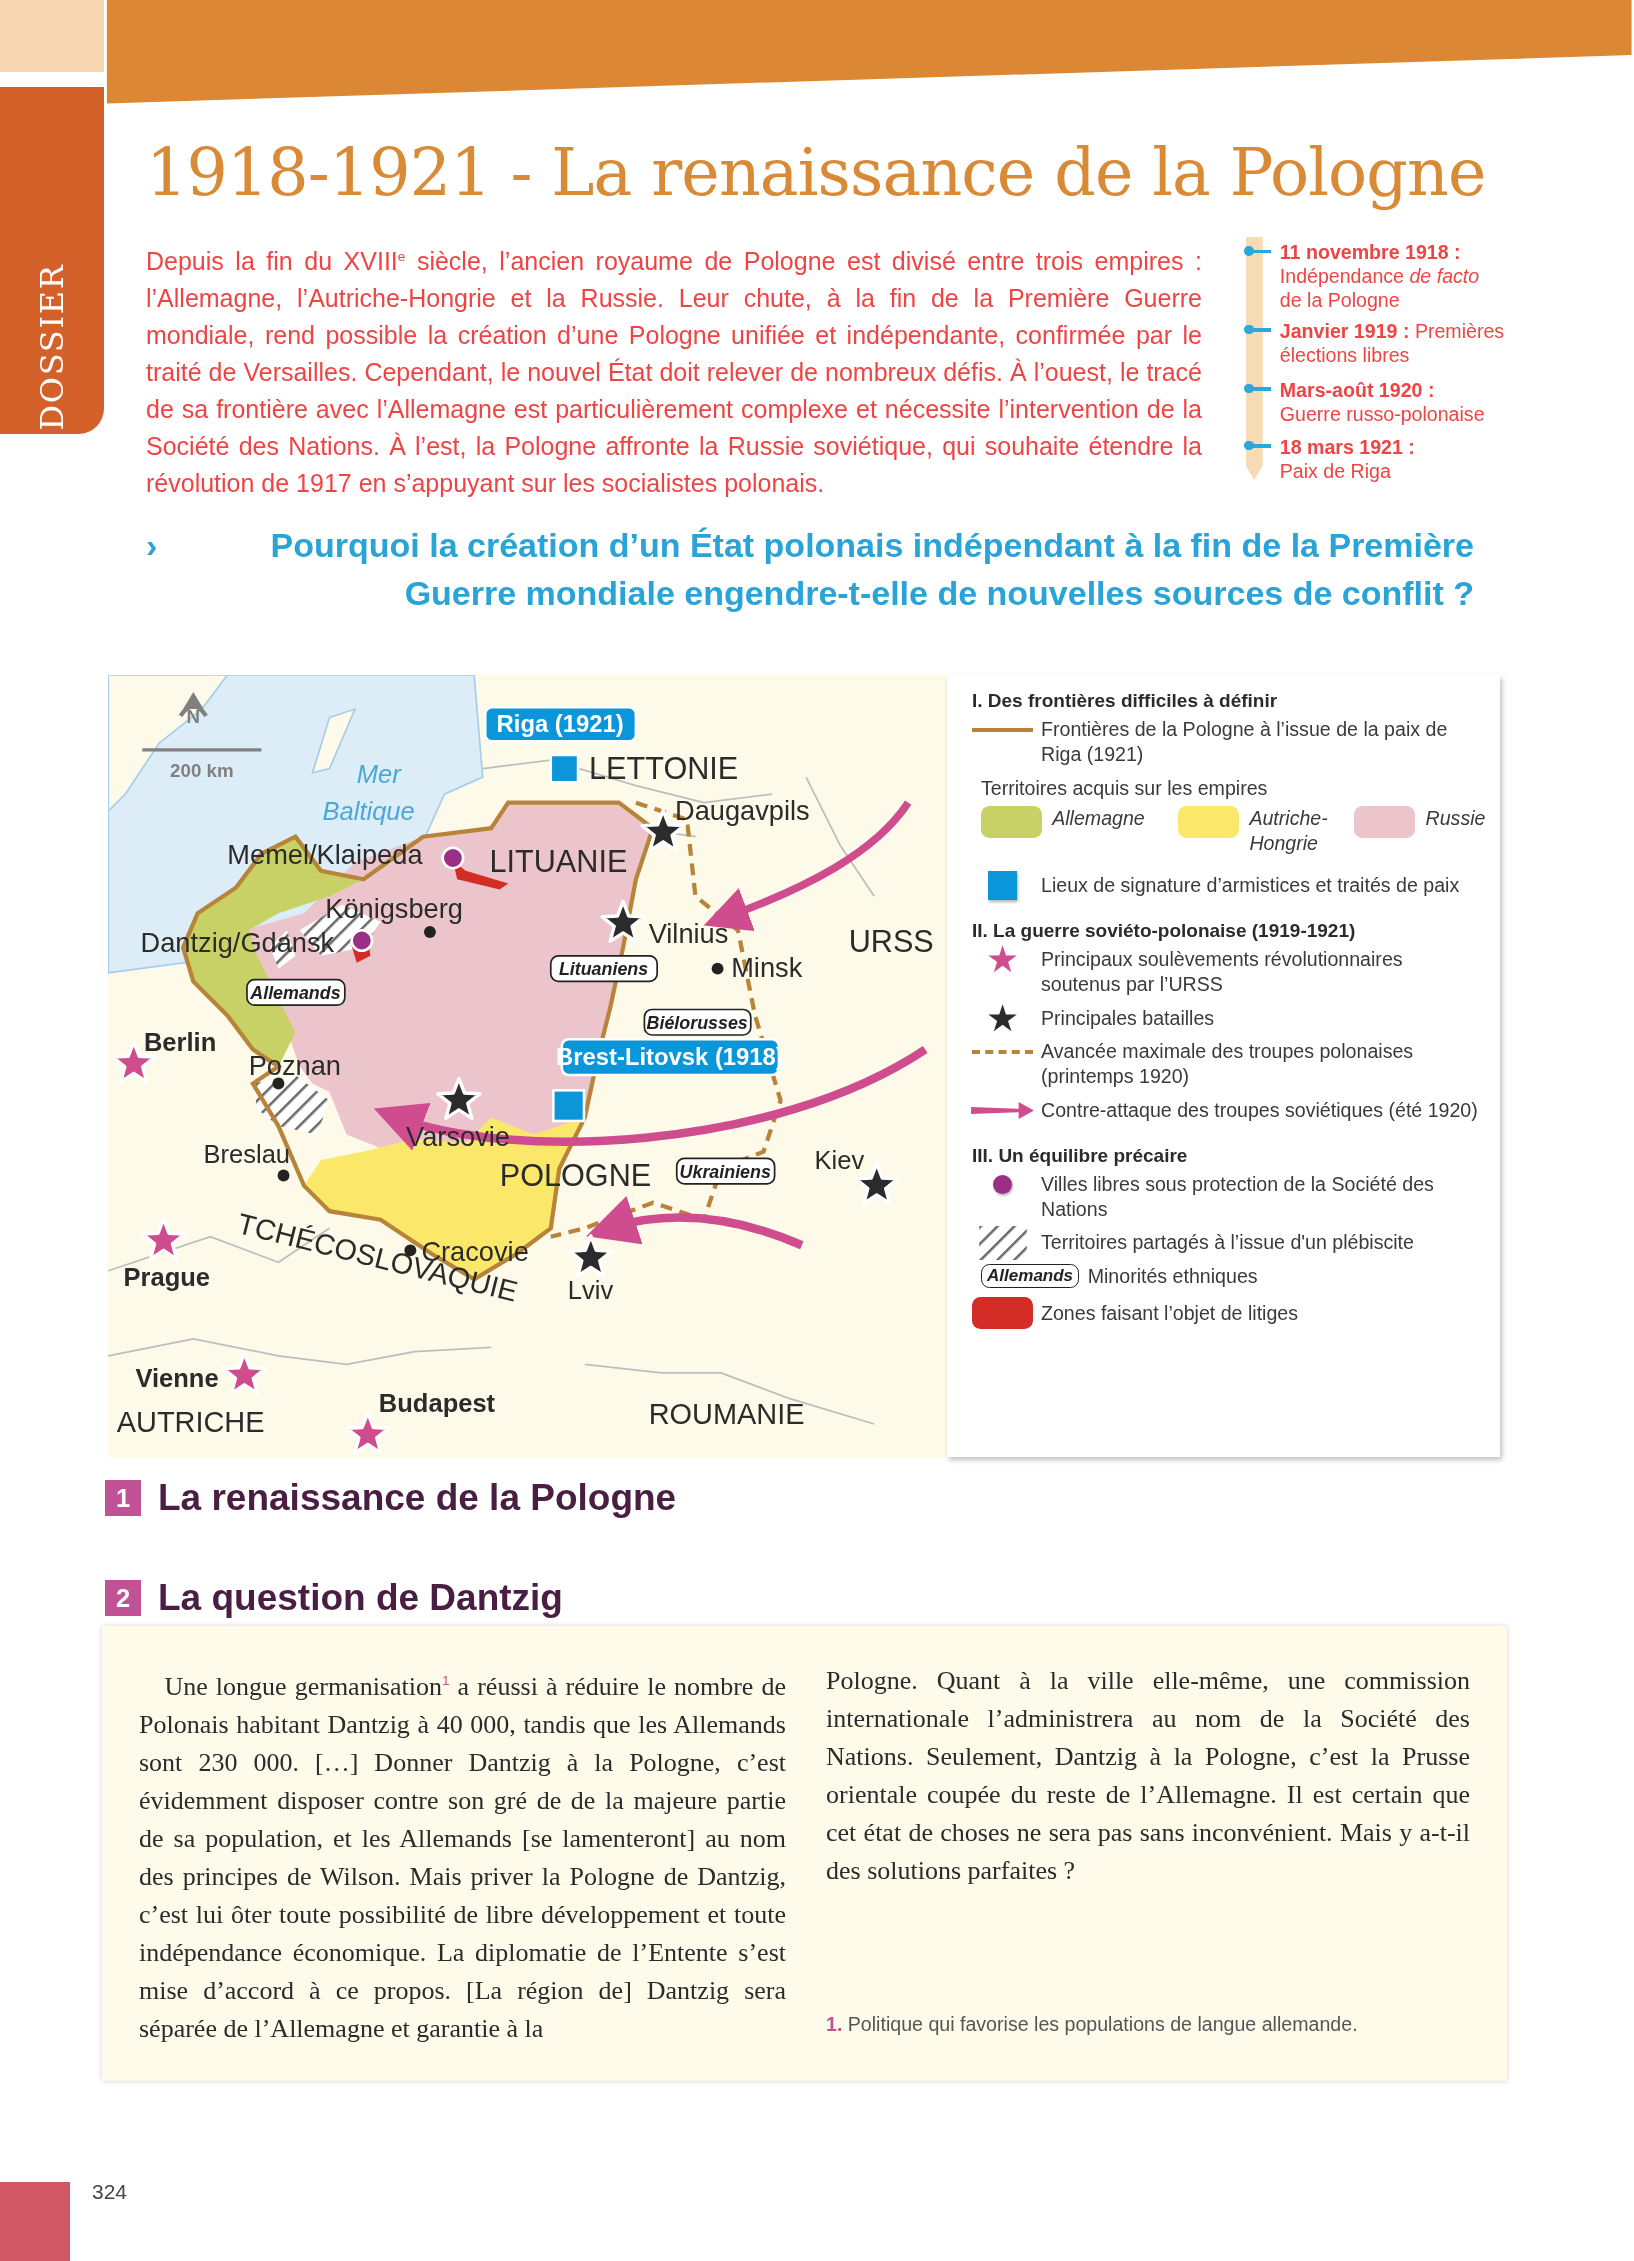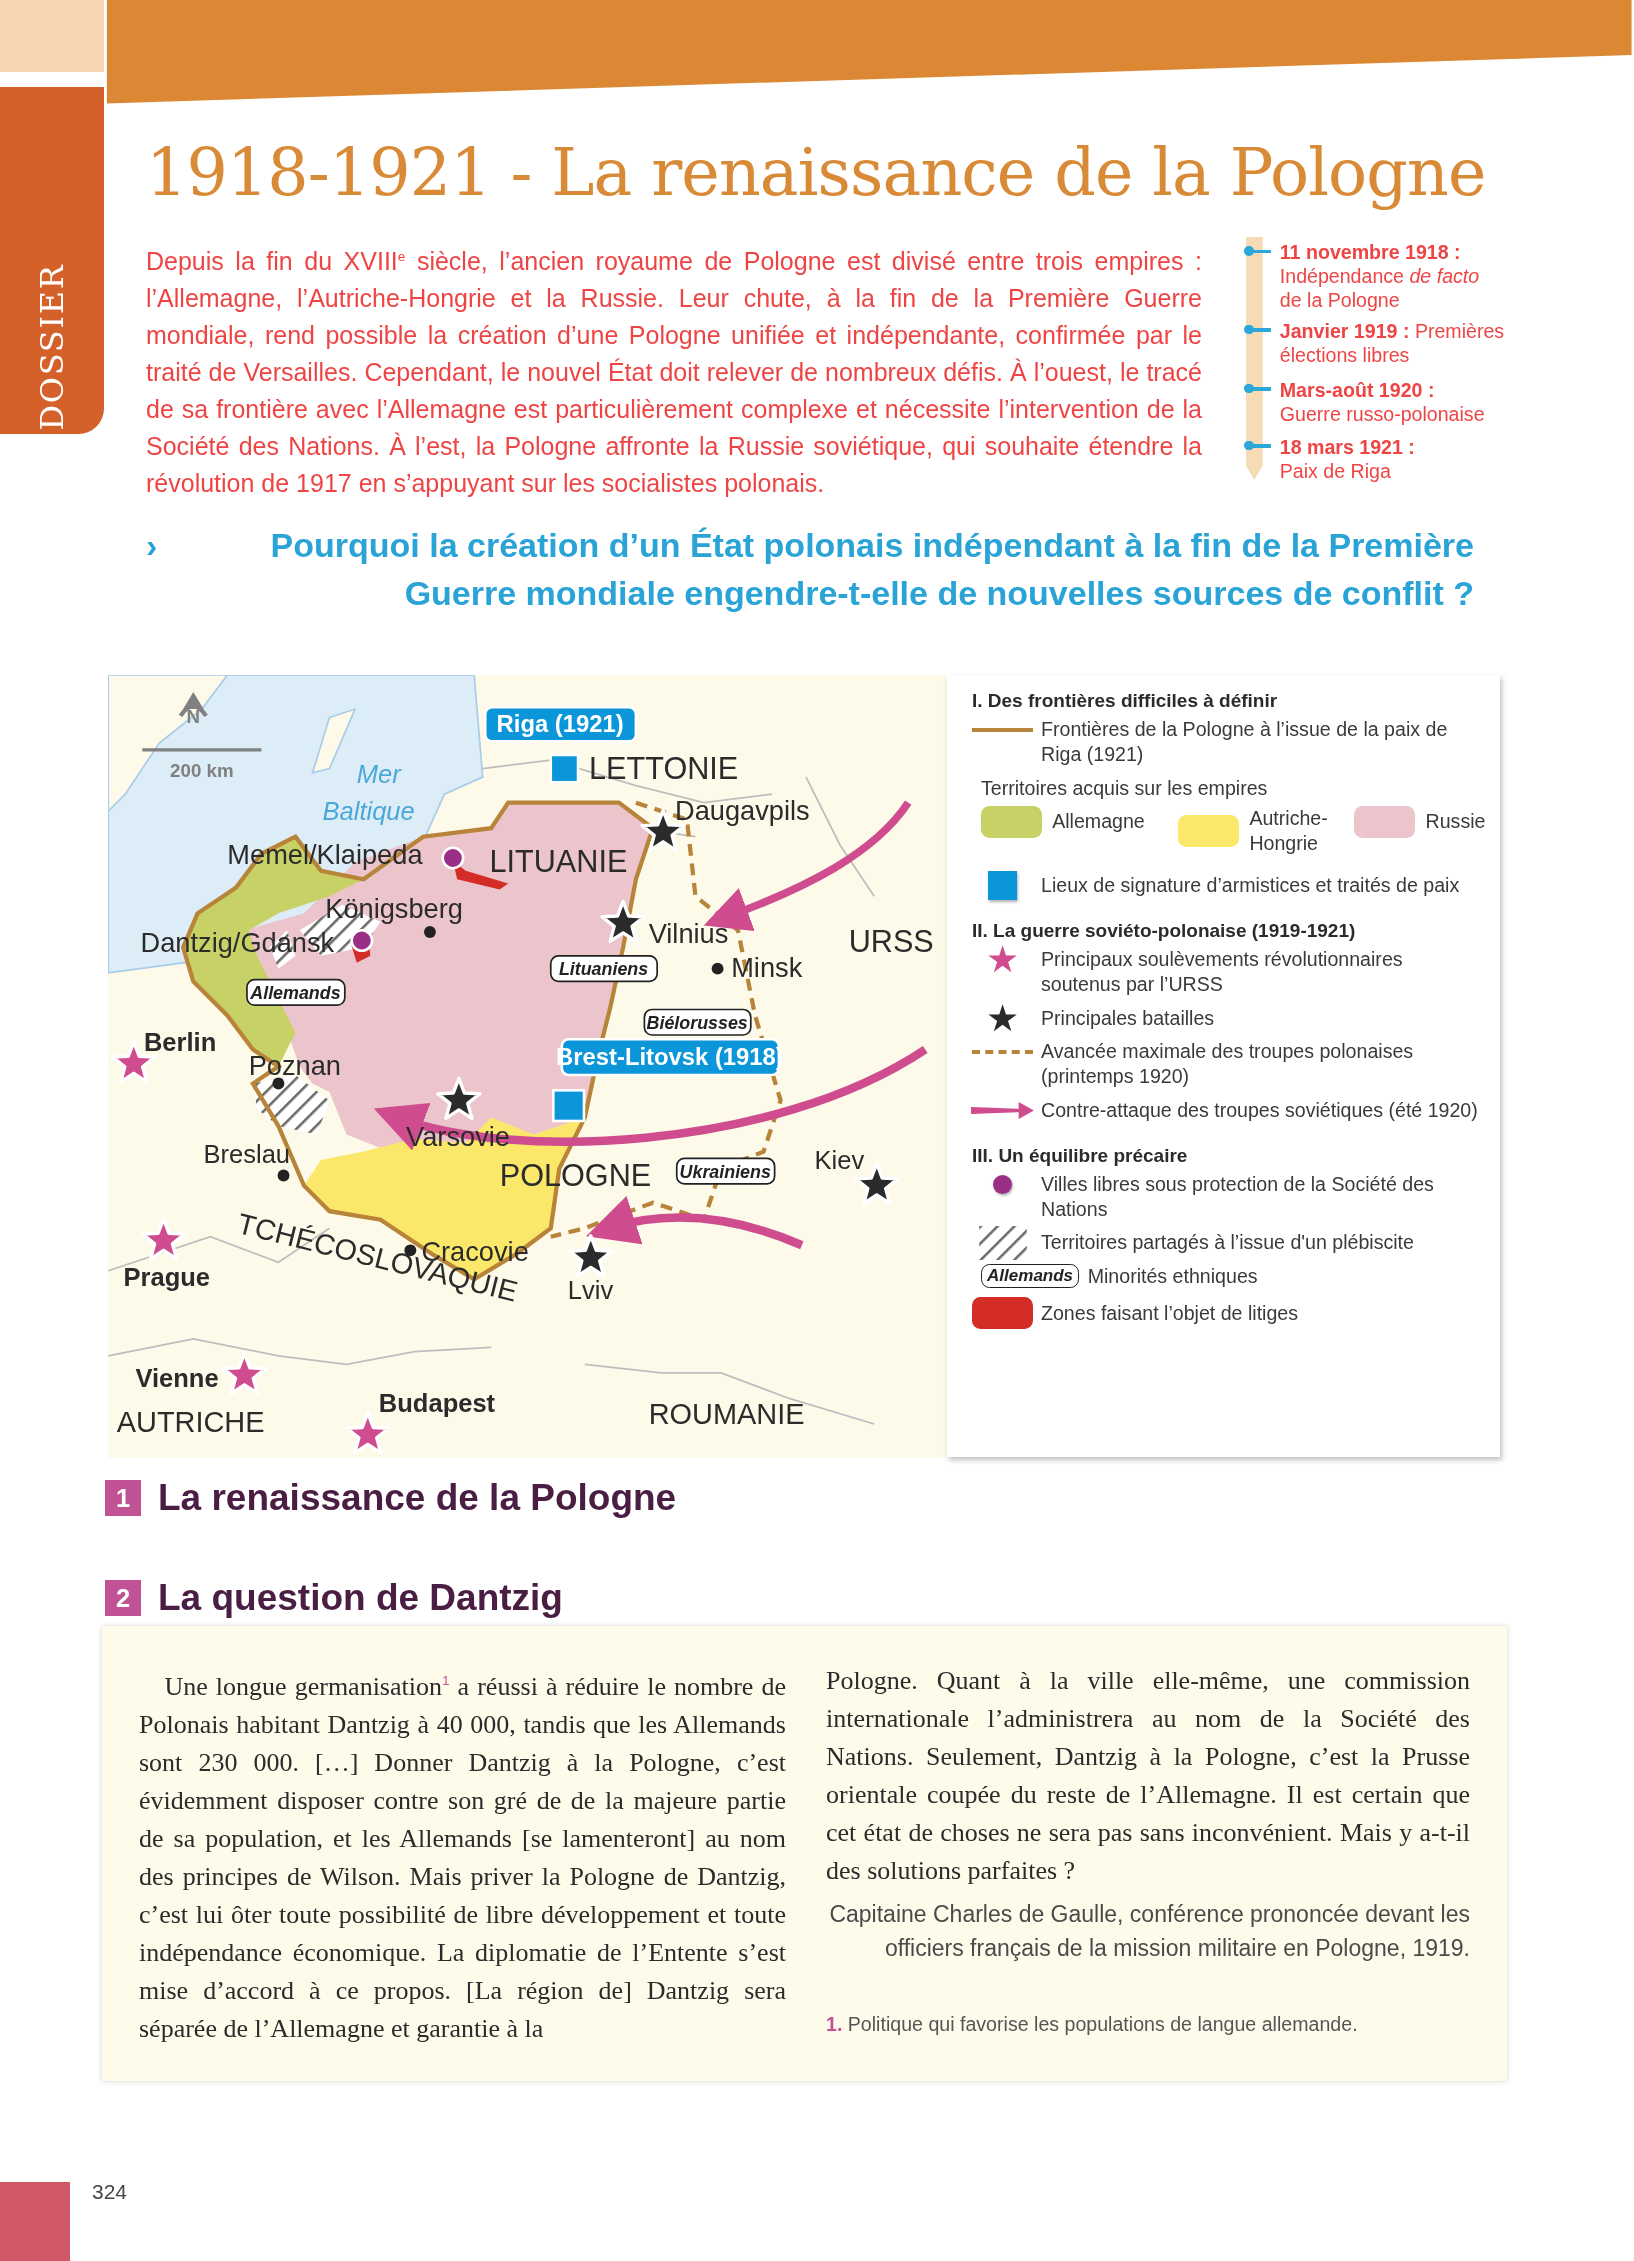--- a/index.html
+++ b/index.html
@@ -34,21 +34,21 @@
   
   .map-frame { position: absolute; left: 108px; top: 675px; width: 1392px; height: 783px; }
   .map-svg { position: absolute; left: 0; top: 0; width: 843px; height: 783px; }
   .legend { position: absolute; left: 839px; top: 0; width: 553px; height: 782px; background: #fff; box-shadow: 1.7px 2.6px 5.1px rgba(0,0,0,0.25); padding: 15.3px 17px; font-size: 19.6px; color: #3a3a3a; }
   .legend h4 { font-size: 19px; font-weight: bold; color: #2b2b2b; margin-bottom: 5.1px; margin-left: 8px; }
   .lg-row { position: relative; display: flex; align-items: flex-start; margin-bottom: 8.5px; line-height: 25px; }
   .lg-sym { width: 77px; flex: 0 0 77px; display: flex; justify-content: center; align-items: center; height: 25px; }
   .lg-text { flex: 1; }
   .sw { width: 61px; height: 32px; border-radius: 8.5px; }
   .terr-row { display: flex; align-items: flex-start; margin: 5.1px 0 17px 17px; }
-  .terr-item { display: flex; align-items: center; margin-right: 24px; }
+  .terr-item { display: flex; align-items: flex-start; margin-right: 24px; font-style: italic; }
   .terr-item .sw { margin-right: 10.2px; }
   .terr-label { line-height: 25px; }
   .ethnic-badge { display: inline-block; border: 1.7px solid #222; border-radius: 8.5px; padding: 0 5.1px; font-style: italic; font-weight: bold; font-size: 17px; line-height: 22px; color: #222; background: #fff; }
 
   
   .sec-head { position: absolute; left: 105px; display: flex; align-items: center; }
   .sec-num { width: 36px; height: 36px; background: #c15295; color: #fff; font-weight: bold; font-size: 25.5px; display: flex; align-items: center; justify-content: center; margin-right: 17px; }
   .sec-title { font-size: 37px; font-weight: bold; color: #4a1e42; }
 
   
@@ -320,19 +320,18 @@
   <span class="sec-title">La renaissance de la Pologne</span>
 </div>
 <div class="sec-head" style="top:1577px">
   <span class="sec-num">2</span>
   <span class="sec-title">La question de Dantzig</span>
 </div>
 
 <div class="textbox">
   <p class="col col-left"><span class="indent"></span><span>Une longue germanisation</span><sup>1</sup><span> a réussi à réduire le nombre de Polonais habitant Dantzig à 40 000, tandis que les Allemands sont 230 000. […] Donner Dantzig à la Pologne, c’est évidemment disposer contre son gré de de la majeure partie de sa population, et les Allemands [se lamenteront] au nom des principes de Wilson. Mais priver la Pologne de Dantzig, c’est lui ôter toute possibilité de libre développement et toute indépendance économique. La diplomatie de l’Entente s’est mise d’accord à ce propos. [La région de] Dantzig sera séparée de l’Allemagne et garantie à la</span></p>
   <p class="col col-right">Pologne. Quant à la ville elle-même, une commission internationale l’administrera au nom de la Société des Nations. Seulement, Dantzig à la Pologne, c’est la Prusse orientale coupée du reste de l’Allemagne. Il est certain que cet état de choses ne sera pas sans inconvénient. Mais y a-t-il des solutions parfaites ?</p>
-  <p class="source">Capitaine Charles de Gaulle, conférence prononcée devant les officiers français de la mission militaire en Pologne, 1919.</p>
   <p class="footnote"><span class="fn-num">1.</span><span> Politique qui favorise les populations de langue allemande.</span></p>
 </div>
 
 <div class="page-tab"></div>
 <span class="page-number">324</span>
 
 
 </body></html>

